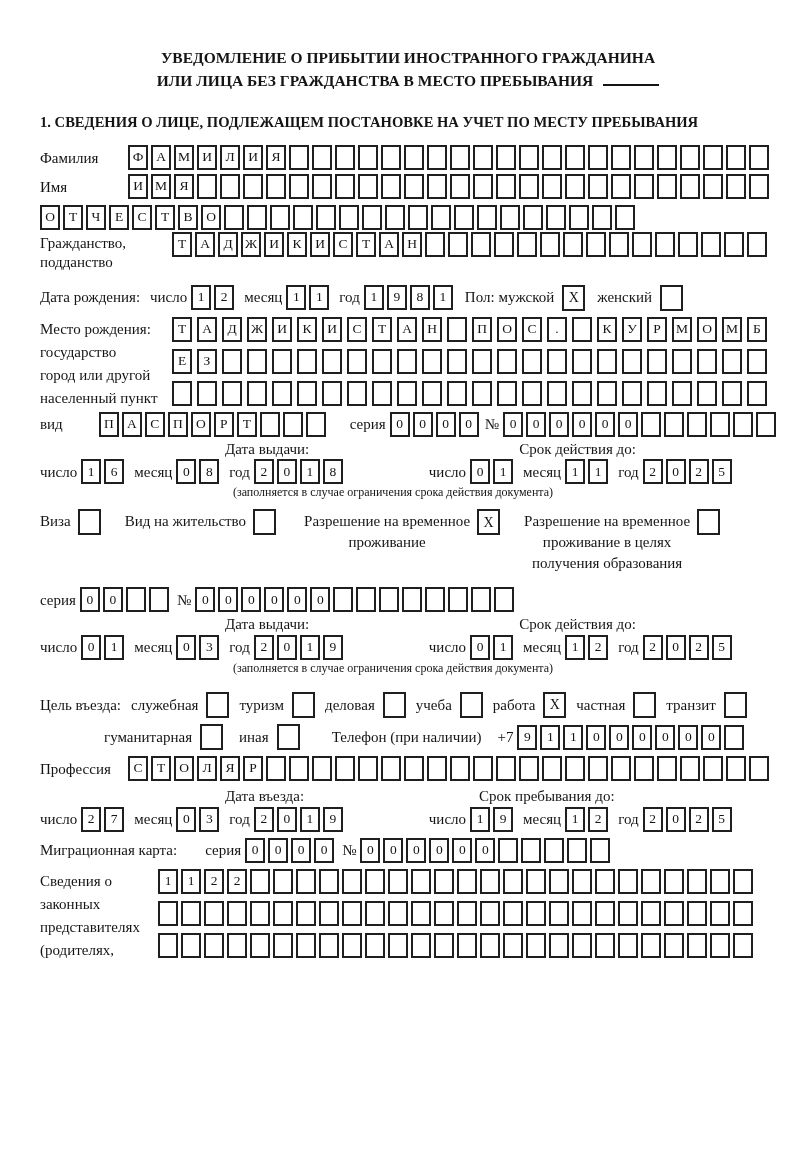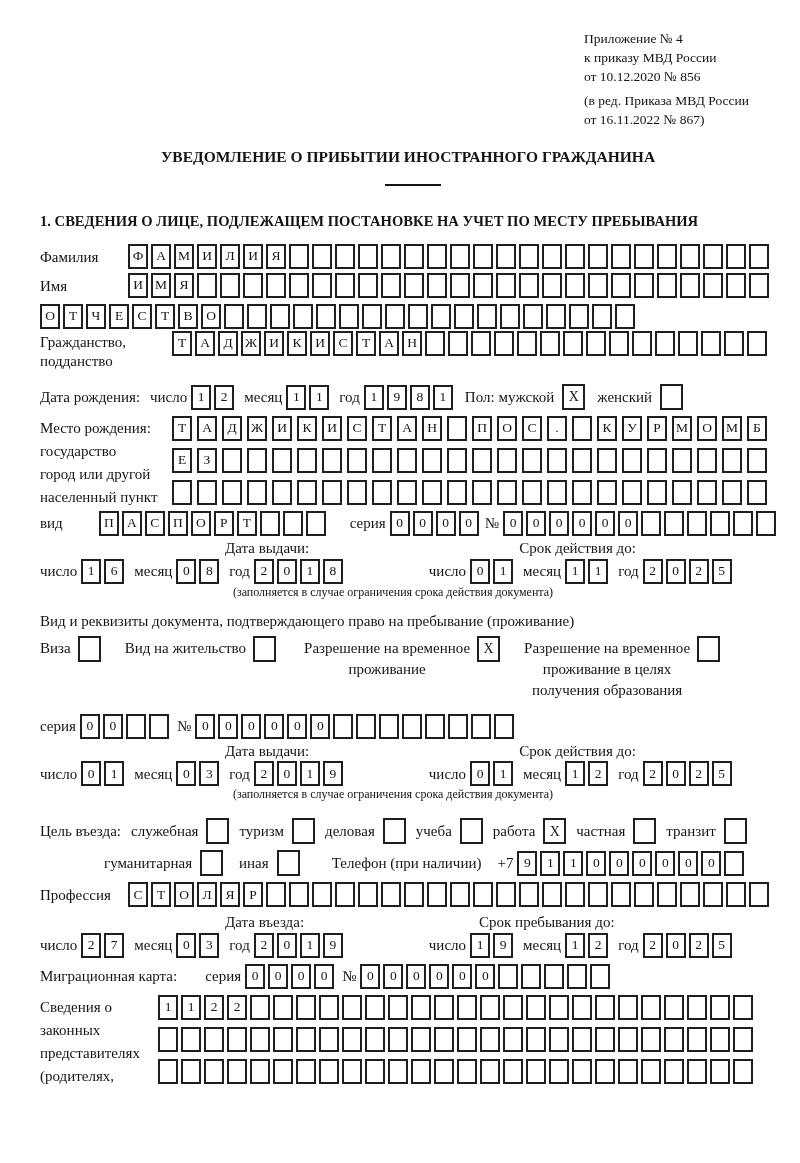--- a/index.html
+++ b/index.html
@@ -58,34 +58,25 @@
 
   .ml6{margin-left:6px;} .ml8{margin-left:8px;} .ml10{margin-left:10px;} .ml12{margin-left:12px;}
   .ml20{margin-left:20px;} .ml24{margin-left:24px;} .ml28{margin-left:28px;} .ml64{margin-left:64px;}
   .mt2{margin-top:2px;} .mt6{margin-top:6px;} .mt8{margin-top:13px;} .mt10{margin-top:16px;} .mt14{margin-top:14px;}
 </style>
 </head>
 <body>
 
 <div class="page">
 
-  <div class="appendix">
-    <div>Приложение № 4</div>
-    <div>к приказу МВД России</div>
-    <div>от 10.12.2020 № 856</div>
-    <div class="amend">
-      <div>(в ред. Приказа МВД России</div>
-      <div>от 16.11.2022 № 867)</div>
-    </div>
-  </div>
 
 
   <div class="title">
     <div>УВЕДОМЛЕНИЕ О ПРИБЫТИИ ИНОСТРАННОГО ГРАЖДАНИНА</div>
-    <div><span class="blank-line"></span></div>
+    <div><span>ИЛИ ЛИЦА БЕЗ ГРАЖДАНСТВА В МЕСТО ПРЕБЫВАНИЯ</span><span class="blank-line"></span></div>
   </div>
 
   <div class="sec-heading">1. СВЕДЕНИЯ О ЛИЦЕ, ПОДЛЕЖАЩЕМ ПОСТАНОВКЕ НА УЧЕТ ПО МЕСТУ ПРЕБЫВАНИЯ</div>
 
   <div class="frow mt14">
     <span class="flabel w88">Фамилия</span>
     <span class="boxes">
         <span class="box">Ф</span>
         <span class="box">А</span>
         <span class="box">М</span>
@@ -413,21 +404,20 @@
           <span class="box">0</span>
           <span class="box">2</span>
           <span class="box">5</span>
         </span>
     </span>
   </div>
 
   <div class="note">(заполняется в случае ограничения срока действия документа)</div>
 
   <div class="para">
-    <div>Вид и реквизиты документа, подтверждающего право на пребывание (проживание)</div>
   </div>
 
   <div class="opts">
     <span class="opt">
       <span class="opt-lines">Виза</span>
       <span class="cbox"></span>
     </span>
     <span class="opt ml20">
       <span class="opt-lines">Вид на жительство</span>
       <span class="cbox"></span>

